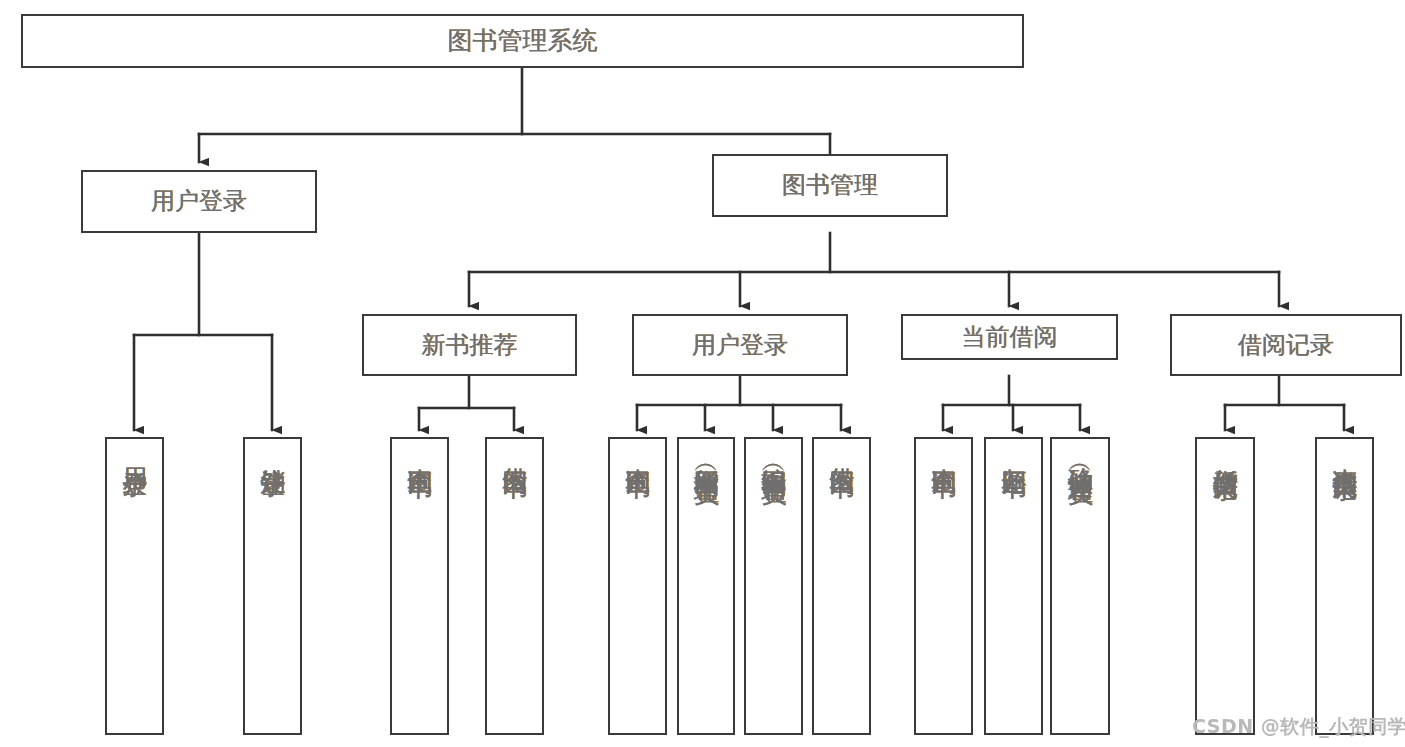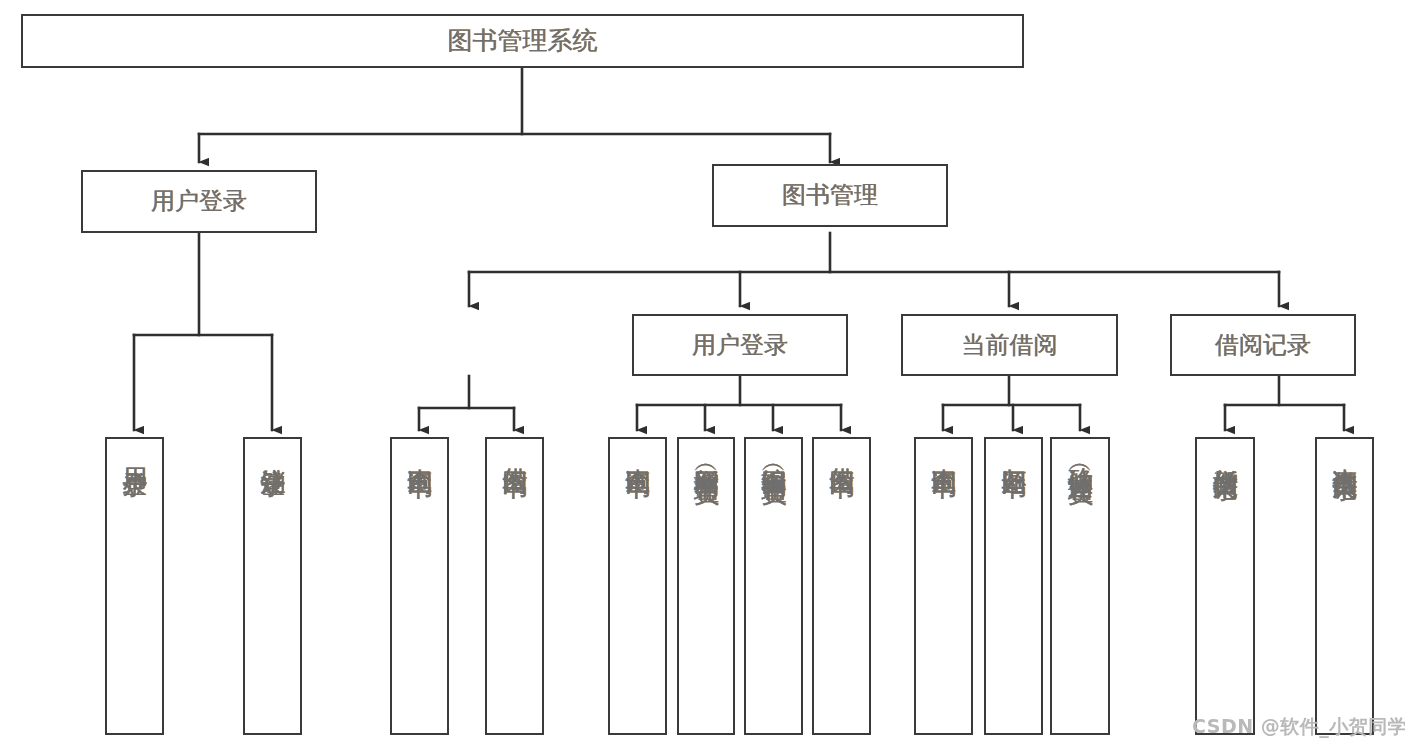--- a/index.html
+++ b/index.html
@@ -128,31 +128,34 @@
     </g>
   </svg>
 
   <div class="node root" style="left:21px; top:14px; width:1003px; height:54px;">
     <span class="node-label">图书管理系统</span>
   </div>
 
   <div class="node level1" style="left:81px; top:170px; width:236px; height:63px;">
     <span class="node-label">用户登录</span>
   </div>
-  <div class="node level1" style="left:712px; top:164px; width:236px; height:63px;">
+  <div class="node level1" style="left:712px; top:154px; width:236px; height:63px;">
     <span class="node-label">图书管理</span>
   </div>
 
+  <div class="node level2" style="left:362px; top:314px; width:215px; height:62px;">
+    <span class="node-label">新书推荐</span>
+  </div>
   <div class="node level2" style="left:632px; top:314px; width:216px; height:62px;">
     <span class="node-label">用户登录</span>
   </div>
-  <div class="node level2" style="left:901px; top:314px; width:217px; height:62px;">
+  <div class="node level2" style="left:901px; top:314px; width:217px; height:46px;">
     <span class="node-label">当前借阅</span>
   </div>
-  <div class="node level2" style="left:1170px; top:314px; width:186px; height:62px;">
+  <div class="node level2" style="left:1170px; top:314px; width:232px; height:62px;">
     <span class="node-label">借阅记录</span>
   </div>
 
   <div class="node leaf" style="left:105px; top:437px; width:59px; height:298px;">
     <span class="node-label">用户登录</span>
   </div>
   <div class="node leaf" style="left:243px; top:437px; width:59px; height:298px;">
     <span class="node-label">注销登录</span>
   </div>
 

